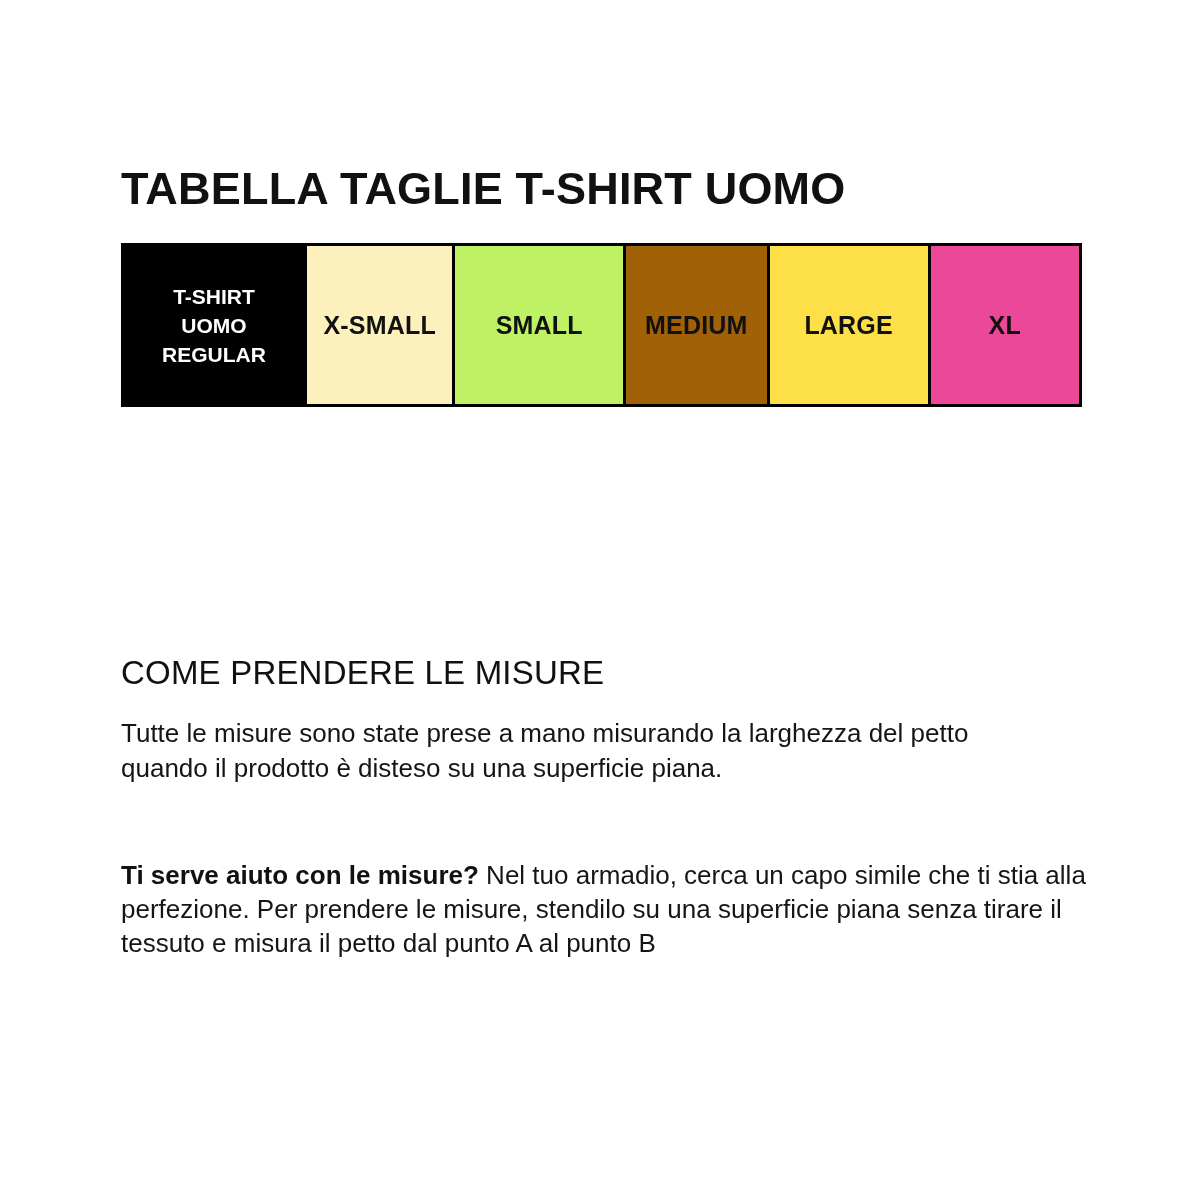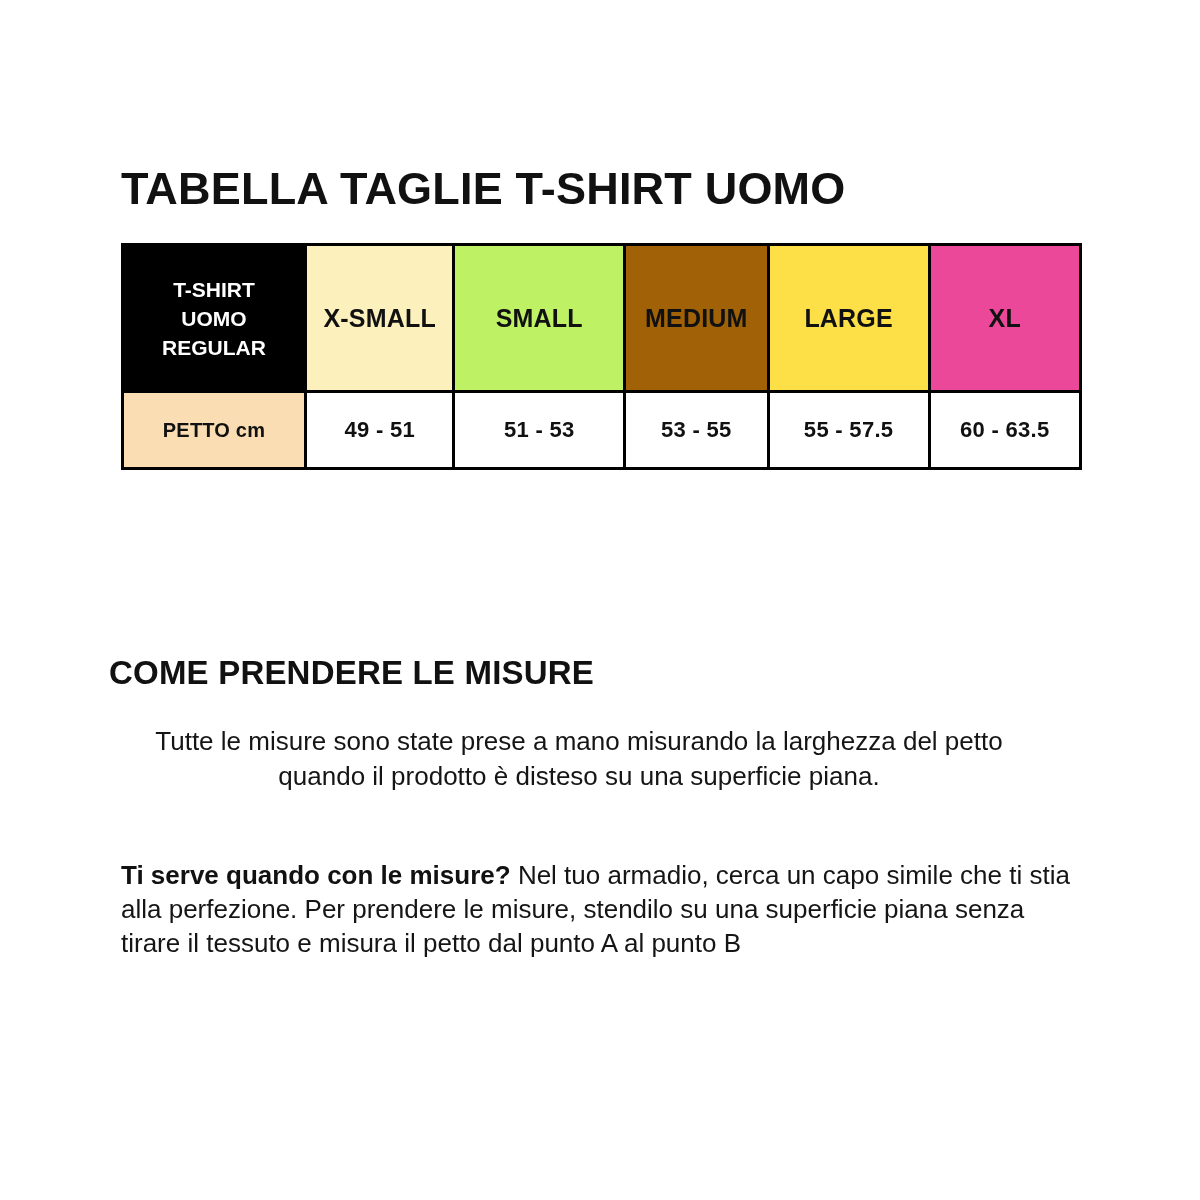--- a/index.html
+++ b/index.html
@@ -35,21 +35,21 @@
     top: 243px;
     width: 961px;
     border-collapse: collapse;
     table-layout: fixed;
   }
   table.size-table th,
   table.size-table td {
     border: 3px solid #000000;
     text-align: center;
     vertical-align: middle;
-    padding: 0;
+    padding: 7px;
   }
   tr.header-row th { height: 144px; }
   tr.data-row td { height: 74px; }
 
   th.corner-cell {
     background: #000000;
     color: #ffffff;
     font-size: 21px;
     font-weight: bold;
     line-height: 29px;
@@ -74,39 +74,38 @@
   }
   td.value-cell {
     background: #ffffff;
     color: #111111;
     font-size: 22px;
     font-weight: bold;
     letter-spacing: 0.3px;
   }
 
   h2.section-heading {
-    left: 109px;
+    left: 121px;
     top: 653px;
     margin: 0;
     font-size: 33px;
-    font-weight: bold;
+    font-weight: normal;
     line-height: 1.2;
     letter-spacing: 0.2px;
     color: #111111;
     white-space: nowrap;
   }
   p.intro-paragraph {
     left: 121px;
     top: 716px;
     width: 900px;
-    margin: 8px;
+    margin: 0;
     font-size: 26px;
     line-height: 35px;
     color: #151515;
-    text-align: center;
   }
   p.help-paragraph {
     left: 121px;
     top: 858px;
     width: 965px;
     margin: 0;
     font-size: 26px;
     line-height: 34px;
     color: #151515;
   }
@@ -132,30 +131,22 @@
       <tr class="header-row">
         <th class="corner-cell" style="background-color: rgb(0, 0, 0);">
           <span class="corner-inner">T-SHIRT UOMO REGULAR</span>
         </th>
         <th class="size-cell" style="background-color: rgb(252, 240, 188);">X-SMALL</th>
         <th class="size-cell" style="background-color: #bef264;">SMALL</th>
         <th class="size-cell" style="background-color: #a16207;">MEDIUM</th>
         <th class="size-cell" style="background-color: #fde047;">LARGE</th>
         <th class="size-cell" style="background-color: #ec4899;">XL</th>
       </tr>
-      <tr class="data-row">
-        <td class="row-label-cell" style="background-color: rgb(251, 221, 179);">PETTO cm</td>
-        <td class="value-cell">49 - 51</td>
-        <td class="value-cell">51 - 53</td>
-        <td class="value-cell">53 - 55</td>
-        <td class="value-cell">55 - 57.5</td>
-        <td class="value-cell">60 - 63.5</td>
-      </tr>
     </tbody>
   </table>
 
   <h2 class="abs section-heading">COME PRENDERE LE MISURE</h2>
 
   <p class="abs intro-paragraph">Tutte le misure sono state prese a mano misurando la larghezza del petto quando il prodotto è disteso su una superficie piana.</p>
 
-  <p class="abs help-paragraph"><b>Ti serve quando con le misure?</b> <span>Nel tuo armadio, cerca un capo simile che ti stia alla perfezione. Per prendere le misure, stendilo su una superficie piana senza tirare il tessuto e misura il petto dal punto A al punto B</span></p>
+  <p class="abs help-paragraph"><b>Ti serve aiuto con le misure?</b> <span>Nel tuo armadio, cerca un capo simile che ti stia alla perfezione. Per prendere le misure, stendilo su una superficie piana senza tirare il tessuto e misura il petto dal punto A al punto B</span></p>
 
 </div>
 
 </body></html>

